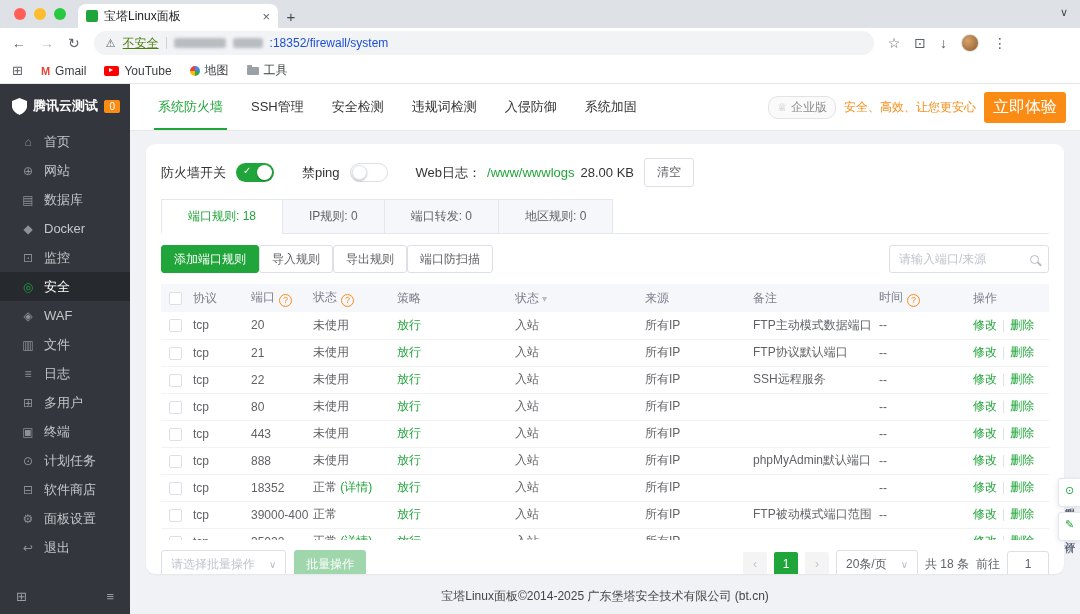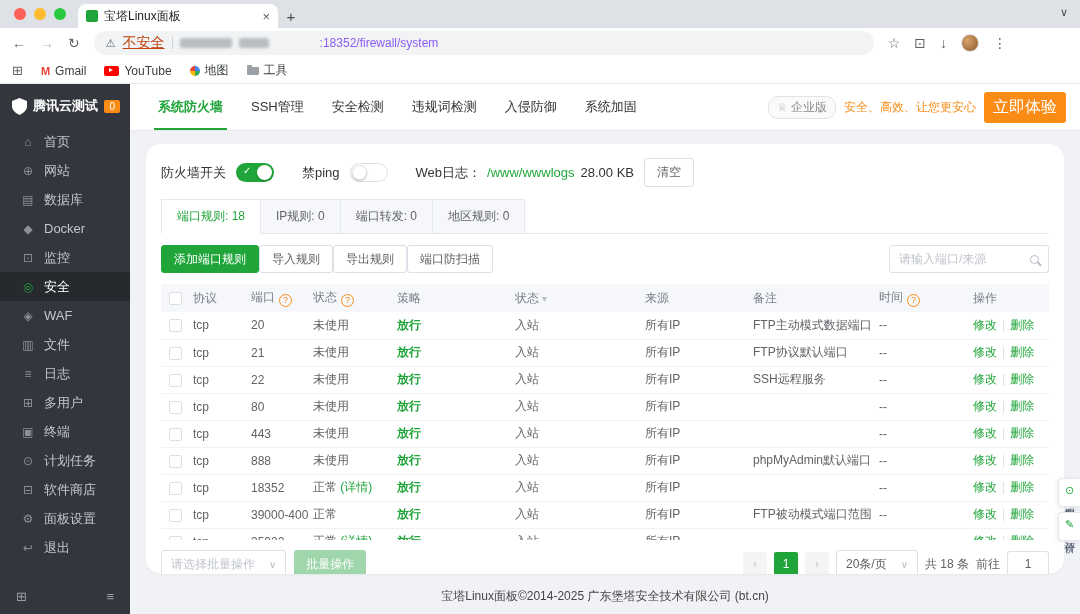--- a/index.html
+++ b/index.html
@@ -16,25 +16,25 @@
   .tab-title { flex:1; overflow:hidden; white-space:nowrap; }
   .tab-close { color:#5f6368; font-size:13px; cursor:pointer; }
   .newtab { width:26px; height:24px; display:grid; place-items:center; color:#45484b; font-size:15px; cursor:pointer; }
   .strip-chevron { position:absolute; right:12px; top:6px; color:#45484b; font-size:11px; cursor:pointer; }
 
   .addressbar { height:30px; background:#fff; display:flex; align-items:center; gap:14px; padding:0 12px; }
   .nav-ic { color:#5f6368; font-size:14px; cursor:pointer; }
   .nav-ic.dim { color:#b6b9bd; }
   .pill { flex:1; height:24px; background:#f1f3f4; border-radius:12px; display:flex; align-items:center; gap:7px; padding:0 12px; color:#5f6368; max-width:780px; }
   .warn { font-size:11px; color:#5f6368; }
-  .sec-label { font-size:14px; color:#c2410c;text-decoration:underline; }
+  .sec-label { font-size:12px; color:#4d7c0f;text-decoration:underline; }
   .pill-sep { width:1px; height:12px; background:#d0d3d6; }
   .blur { height:10px; border-radius:3px; background:#b9bdc2; filter:blur(1.5px); display:inline-block; }
   .b1{width:52px}.b2{width:30px}
-  .url-text { color:#8b5cf6;margin-left:44px; }
+  .url-text { color:#1d4ed8; }
   .avatar { width:18px; height:18px; border-radius:50%; background:radial-gradient(circle at 35% 35%, #d8a36b, #8a5a2b); border:1px solid #e0e0e0; cursor:pointer; }
 
   .bookmarks { height:26px; background:#fff; border-bottom:1px solid #e4e6e8; display:flex; align-items:center; gap:18px; padding:0 12px; color:#3c4043; }
   .grid-ic { color:#5f6368; font-size:13px; cursor:pointer; }
   .bm { display:flex; align-items:center; gap:5px; cursor:pointer; }
   .bmi { display:inline-flex; align-items:center; justify-content:center; }
   .gmail-icon { color:#ea4335; font-weight:bold; font-size:11px; }
   .youtube-icon { width:15px; height:10px; background:#f00; border-radius:2px; position:relative; }
   .youtube-icon::after { content:""; position:absolute; left:5px; top:2.5px; border-left:4px solid #fff; border-top:2.5px solid transparent; border-bottom:2.5px solid transparent; }
   .maps-icon { width:10px; height:10px; border-radius:50%; background:conic-gradient(#4285f4 0 25%, #34a853 0 50%, #fbbc04 0 75%, #ea4335 0); }
@@ -51,46 +51,46 @@
   .menu-item .mi { width:14px; text-align:center; color:#8d9094; font-size:12px; }
   .menu-item.active { background:#26292e; color:#fff; }
   .menu-item.active .mi { color:#20a53a; }
   .side-bottom { display:flex; justify-content:space-between; padding:8px 16px 10px; color:#9a9da1; font-size:13px; }
   .side-bottom span { cursor:pointer; }
 
   .main { flex:1; display:flex; flex-direction:column; background:#f0f2f5; overflow:hidden; }
   .topbar { background:#fff; height:46px; display:flex; align-items:center; padding:0 14px; box-shadow:0 1px 0 #e8e8e8; flex:none; }
   .top-tabs { display:flex; height:100%; }
   .top-tab { display:flex; align-items:center; padding:0 14px; font-size:13px; color:#333; cursor:pointer; position:relative; white-space:nowrap; }
-  .top-tab.active { color:#20a53a; font-weight:bold; }
+  .top-tab.active { color:#20a53a; font-weight:normal; }
   .top-tab.active::after { content:""; position:absolute; left:10px; right:10px; bottom:0; height:2px; background:#20a53a; }
   .promo { margin-left:auto; display:flex; align-items:center; gap:8px; white-space:nowrap; }
   .ent-badge { display:flex; align-items:center; gap:4px; border:1px solid #e3e3e3; background:#fafafa; border-radius:10px; padding:2px 8px; color:#8c8c8c; cursor:pointer; }
   .crown { color:#bfbfbf; font-size:11px; }
   .slogan { color:#fa8c16; }
   .cta { background:#fa8c16; color:#fff; border:none; padding:5px 9px; border-radius:3px; font-size:16px; cursor:pointer; }
 
   .content { flex:1; padding:14px 16px 0; overflow:hidden; }
-  .card { background:#fff; border-radius:15px; box-shadow:0 1px 2px rgba(0,0,0,.05); padding:12px 15px; height:430px; overflow:hidden; }
+  .card { background:#fff; border-radius:9px; box-shadow:0 1px 2px rgba(0,0,0,.05); padding:12px 15px; height:430px; overflow:hidden; }
 
   .switch-row { display:flex; align-items:center; gap:10px; font-size:13px; padding:2px 0 12px; }
   .gap-l { margin-left:18px; }
   .toggle { width:38px; height:19px; border-radius:10px; position:relative; cursor:pointer; flex:none; }
   .toggle.on { background:#20a53a; }
   .toggle.on::before { content:"✓"; position:absolute; left:7px; top:2px; color:#fff; font-size:10px; }
   .toggle.off { background:#fff; border:1px solid #dcdfe6; }
   .knob { width:15px; height:15px; border-radius:50%; background:#fff; position:absolute; top:2px; box-shadow:0 1px 2px rgba(0,0,0,.25); }
   .toggle.on .knob { right:2px; }
   .toggle.off .knob { left:1px; top:1px; background:#fff; border:1px solid #e2e5ea; }
   .weblog { display:flex; align-items:center; gap:6px; }
   .link { color:#20a53a; cursor:pointer; }
   .btn-clear { background:#fff; border:1px solid #dcdfe6; border-radius:3px; color:#606266; font-size:12px; padding:5px 12px; cursor:pointer; margin-left:4px; }
 
   .subtabs { display:flex; margin-bottom:11px; }
-  .subtab { padding:8px 15px; border:1px solid #e4e7ed; margin-right:-1px; background:#f5f7fa; color:#606266; font-size:12px; cursor:pointer; white-space:nowrap; }
+  .subtab { padding:8px 26px; border:1px solid #e4e7ed; margin-right:-1px; background:#f5f7fa; color:#606266; font-size:12px; cursor:pointer; white-space:nowrap; }
   .subtab.active { background:#fff; color:#20a53a; border-bottom-color:#fff; }
   .subtabs::after { content:""; flex:1; border-bottom:1px solid #e4e7ed; }
 
   .toolbar { display:flex; align-items:center; gap:8px; margin-bottom:11px; }
   .btn { height:28px; padding:0 12px; border-radius:3px; font-size:12px; cursor:pointer; }
   .btn-primary { background:#20a53a; border:1px solid #20a53a; color:#fff; }
   .btn-plain { background:#fff; border:1px solid #dcdfe6; color:#606266; }
   .search { margin-left:auto; width:160px; height:28px; border:1px solid #dcdfe6; border-radius:3px; display:flex; align-items:center; padding:0 9px; gap:6px; background:#fff; }
   .search input { border:none; outline:none; flex:1; font-size:12px; color:#333; min-width:0; background:transparent; }
   .search input::placeholder { color:#c0c4cc; }
@@ -100,21 +100,21 @@
   .table-clip { height:256px; overflow:hidden; }
   table { width:100%; border-collapse:collapse; table-layout:fixed; font-size:12px; }
   col.c0{width:28px} col.c1{width:58px} col.c2{width:62px} col.c3{width:84px} col.c4{width:118px}
   col.c5{width:130px} col.c6{width:108px} col.c7{width:126px} col.c8{width:94px} col.c9{width:80px}
   thead th { background:#f6f7fb; color:#7a7f8a; font-weight:normal; text-align:left; height:28px; padding:0 4px; white-space:nowrap; }
   tbody td { height:27px; border-bottom:1px solid #f2f2f2; color:#606266; padding:0 4px; white-space:nowrap; overflow:hidden; }
   .cb-cell { text-align:center; }
   .cb { width:13px; height:13px; border:1px solid #dcdfe6; border-radius:2px; background:#fff; display:inline-block; vertical-align:middle; cursor:pointer; }
   .help { display:inline-flex; width:13px; height:13px; border-radius:50%; border:1px solid #fa8c16; color:#fa8c16; font-size:9px; align-items:center; justify-content:center; margin-left:4px; vertical-align:-2px; cursor:pointer; }
   .caret { color:#b9bdc4; font-size:10px; margin-left:3px; cursor:pointer; }
-  .green { color:#20a53a;font-weight:bold; }
+  .green { color:#20a53a; }
   .sep { color:#e0e0e0; margin:0 5px; }
 
   .batch-bar { display:flex; align-items:center; gap:8px; margin-top:10px; color:#606266; }
   .select { height:28px; border:1px solid #dcdfe6; border-radius:3px; background:#fff; display:flex; align-items:center; gap:14px; padding:0 9px; color:#c0c4cc; cursor:pointer; white-space:nowrap; }
   .select.dark { color:#606266; }
   .sel-caret { color:#b9bdc4; font-size:10px; }
   .btn-batch { background:#9fd6ac; border:none; color:#fff; }
   .pager { margin-left:auto; display:flex; align-items:center; gap:7px; }
   .pg { width:24px; height:24px; border-radius:2px; display:grid; place-items:center; background:#f4f4f5; color:#c0c4cc; cursor:pointer; }
   .pg.cur { background:#20a53a; color:#fff; }

